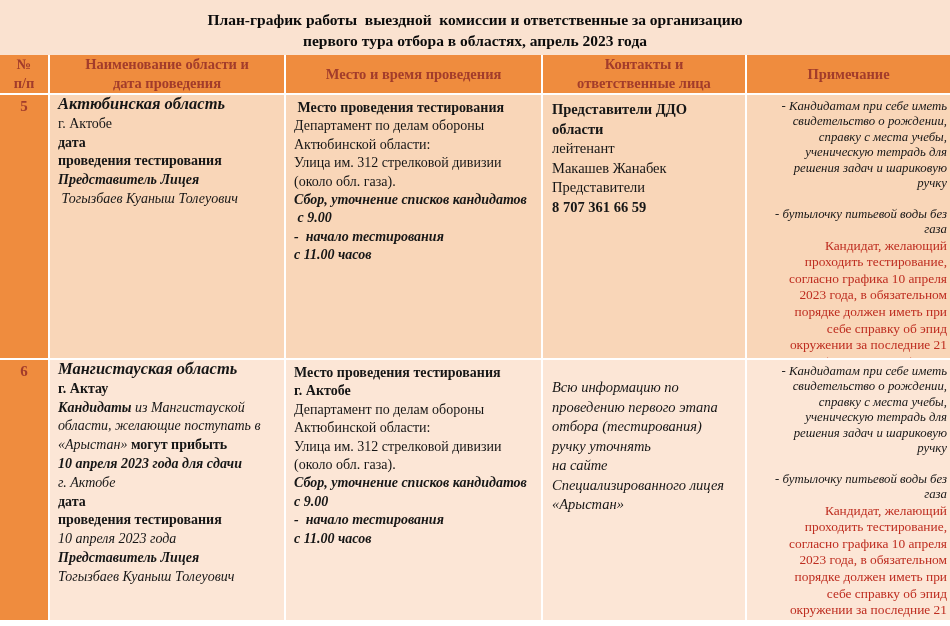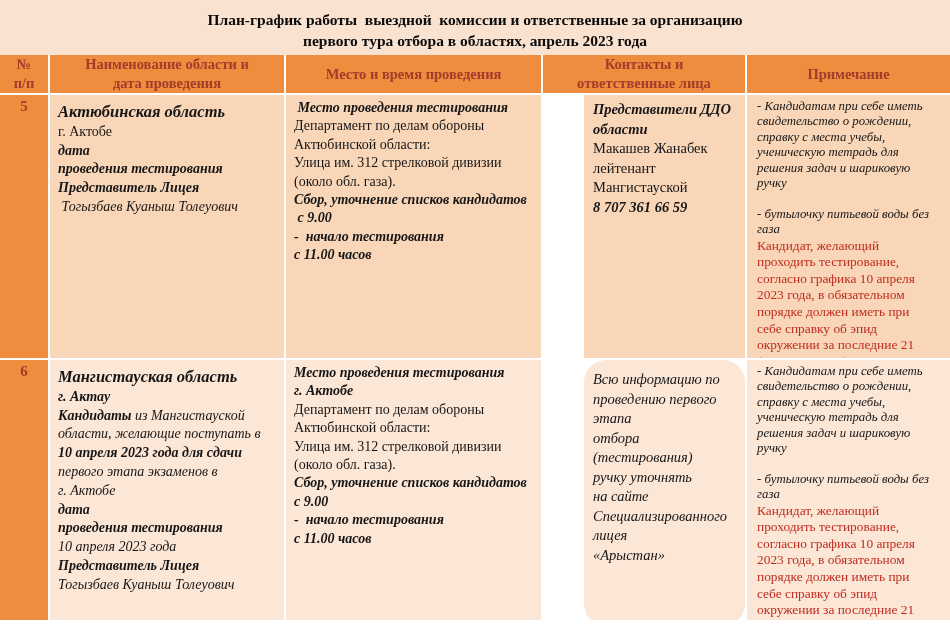--- a/index.html
+++ b/index.html
@@ -45,28 +45,28 @@
     text-align:center;white-space:pre-line;
   }
   .numcell{
     background:var(--orange);
     color:var(--header-text);
     font-weight:bold;font-size:15px;
     text-align:center;padding-top:3px;
   }
   .r5{background:var(--row5-bg);}
   .r6{background:var(--row6-bg);}
-  .region{padding:8px 3px 0 8px;font-size:14px;line-height:18.8px;}
+  .region{padding:0 3px 0 8px;font-size:14px;line-height:18.8px;}
   .venue{padding:4px 3px 0 8px;font-size:14px;line-height:18.4px;}
-  .contacts{padding:5px 3px 0 9px;font-size:14.5px;line-height:19.5px;margin-left:41px;}
-  .r6.contacts{padding-top:10px;border-radius:22px;}
-  .notes{padding:4px 3px 0 10px;font-size:12.8px;line-height:15.4px;}
+  .contacts{padding:5px 3px 0 9px;font-size:14.5px;line-height:19.5px;}
+  .r6.contacts{padding-top:18px;}
+  .notes{padding:4px 3px 0 10px;font-size:12.8px;line-height:15.4px;text-align:right;}
   .line{min-height:1em;}
   .line span{white-space:pre-wrap;}
-  .b{font-weight:bold;font-style:italic;}
+  .b{font-weight:bold;}
   .i{font-style:italic;}
   .lg{font-size:16.5px;}
   .red{color:var(--red-text);font-size:13.4px;}
   .redline{line-height:15.6px;}
 </style>
 </head>
 <body>
 
 <div class="page">
 
@@ -101,23 +101,23 @@
         <div class="line"><span>Актюбинской области:</span></div>
         <div class="line"><span>Улица им. 312 стрелковой дивизии</span></div>
         <div class="line"><span>(около обл. газа).</span></div>
         <div class="line"><span class="b i">Сбор, уточнение списков кандидатов</span></div>
         <div class="line"><span class="b i"> с 9.00</span></div>
         <div class="line"><span class="b i">-  начало тестирования</span></div>
         <div class="line"><span class="b i">с 11.00 часов</span></div>
       </div>
     <div class="cell r5 contacts">
         <div class="line"><span class="b">Представители ДДО области</span></div>
+        <div class="line"><span>лейтенант</span></div>
         <div class="line"><span>Макашев Жанабек</span></div>
-        <div class="line"><span>лейтенант</span></div>
-        <div class="line"><span>Мангистауской</span></div>
+        <div class="line"><span>Представители</span></div>
         <div class="line"><span class="b">8 707 361 66 59</span></div>
       </div>
     <div class="cell r5 notes">
         <div class="line"><span class="i">- Кандидатам при себе иметь</span></div>
         <div class="line"><span class="i">свидетельство о рождении,</span></div>
         <div class="line"><span class="i">справку с места учебы,</span></div>
         <div class="line"><span class="i">ученическую тетрадь для</span></div>
         <div class="line"><span class="i">решения задач и шариковую</span></div>
         <div class="line"><span class="i">ручку</span></div>
         <div class="line"><span>&nbsp;</span></div>
@@ -132,22 +132,22 @@
         <div class="line redline"><span class="red">окружении за последние 21</span></div>
         <div class="line redline"><span class="red">(двадцать один) день.</span></div>
       </div>
 
     <div class="cell numcell">6</div>
     <div class="cell r6 region">
         <div class="line"><span class="b i lg">Мангистауская область</span></div>
         <div class="line"><span class="b">г. Актау</span></div>
         <div class="line"><span class="b i">Кандидаты</span><span class="i"> из Мангистауской</span></div>
         <div class="line"><span class="i">области, желающие поступать в</span></div>
+        <div class="line"><span class="i">«Арыстан»</span><span class="b"> могут прибыть</span></div>
         <div class="line"><span class="b i">10 апреля 2023 года для сдачи</span></div>
-        <div class="line"><span class="i">первого этапа экзаменов в</span></div>
         <div class="line"><span class="i">г. Актобе</span></div>
         <div class="line"><span class="b">дата</span></div>
         <div class="line"><span class="b">проведения тестирования</span></div>
         <div class="line"><span class="i">10 апреля 2023 года</span></div>
         <div class="line"><span class="b i">Представитель Лицея</span></div>
         <div class="line"><span class="i">Тогызбаев Куаныш Толеуович</span></div>
       </div>
     <div class="cell r6 venue">
         <div class="line"><span class="b">Место проведения тестирования</span></div>
         <div class="line"><span class="b">г. Актобе</span></div>

